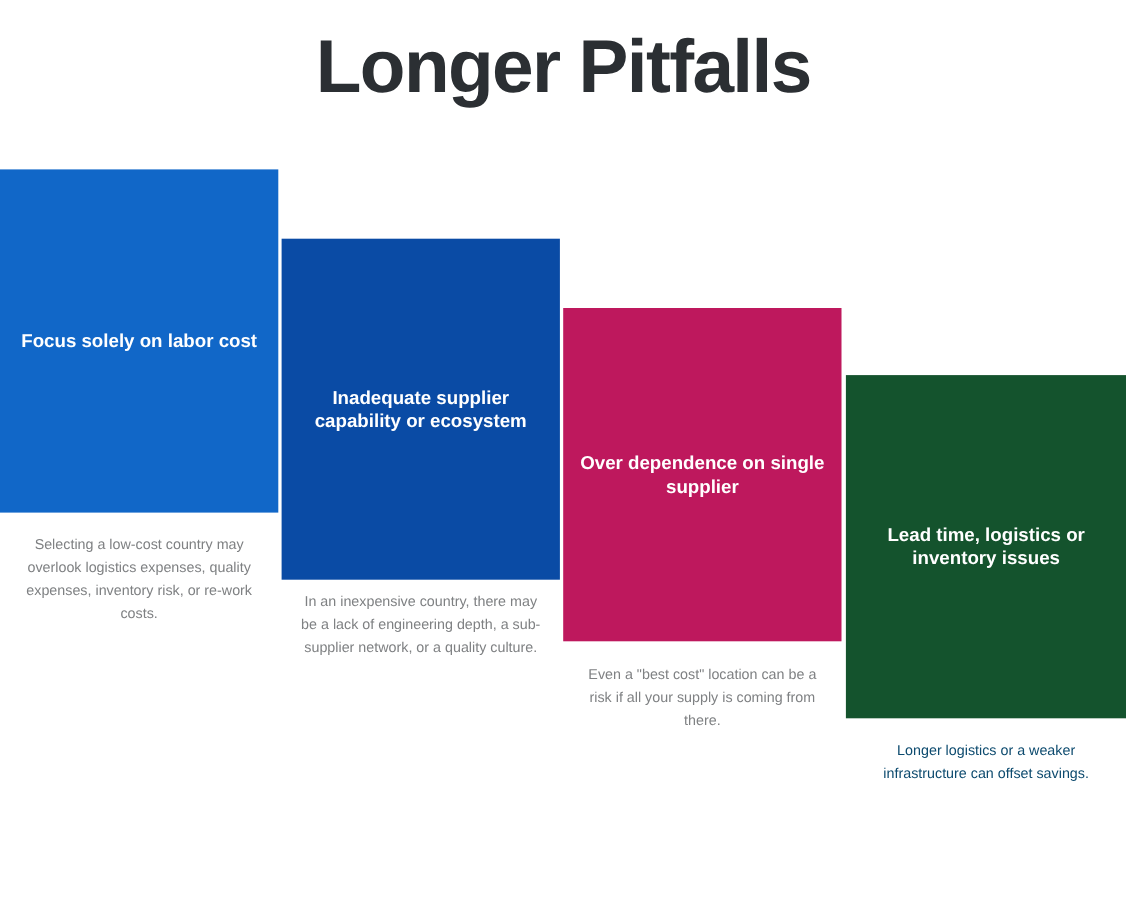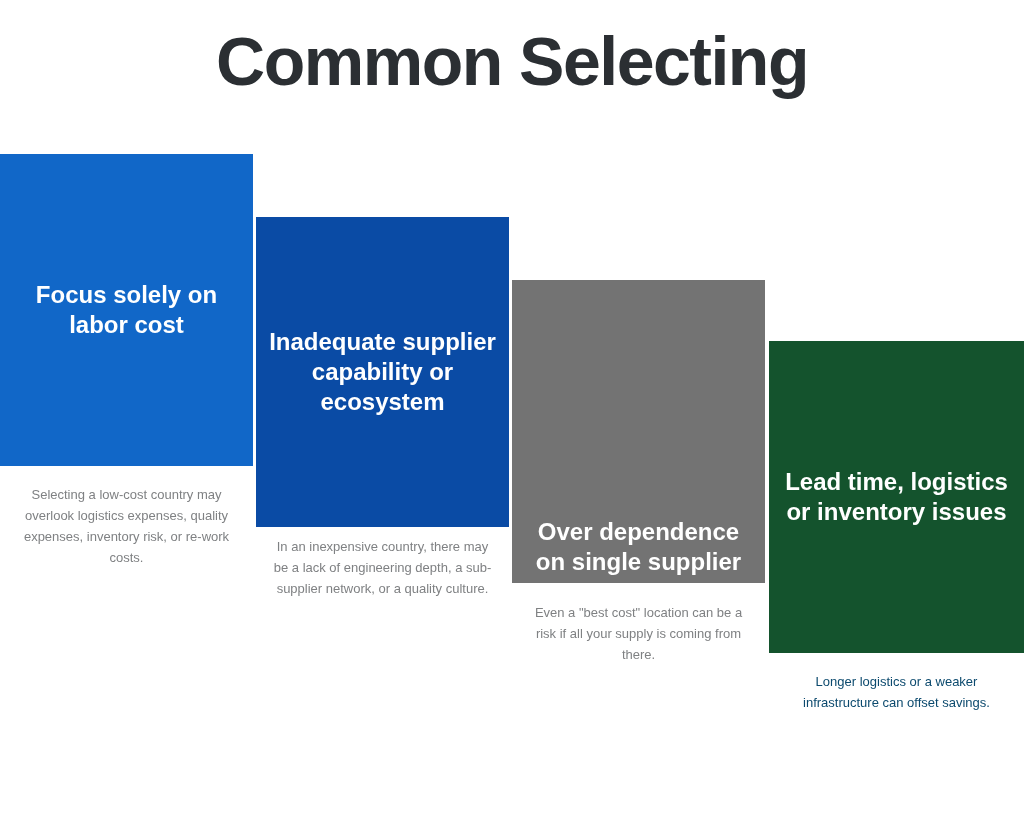--- a/index.html
+++ b/index.html
@@ -57,21 +57,21 @@
     display: flex;
     align-items: center;
     justify-content: center;
     box-sizing: border-box;
     padding: 6px 12px;
   }
 
   .pitfall-heading {
     color: #ffffff;
     font-weight: bold;
-    font-size: 24px;
+    font-size: 17px;
     line-height: 1.25;
     text-align: center;
     margin: 0;
   }
 
   .pitfall-body {
     position: absolute;
     left: 0;
     box-sizing: border-box;
     color: #7f8183;
@@ -99,40 +99,40 @@
   
   #col-4 { left: 769px; top: 341px; width: 255px; }
   #col-4 .pitfall-block { width: 255px; height: 312px; background: #a6adb8; }
   #col-4 .pitfall-body  { top: 330px; width: 255px; }
 </style>
 </head>
 <body style="background: rgb(255, 255, 255);">
 
 <div id="infographic">
 
-  <div class="page-title" style="color: rgb(43, 47, 51);">Common Selecting</div>
+  <div class="page-title" style="color: rgb(43, 47, 51);">Longer Pitfalls</div>
 
   <div class="stage">
 
     <div class="pitfall-col" id="col-1">
       <div class="pitfall-block" style="background: rgb(17, 103, 200);">
         <p class="pitfall-heading" style="color: rgb(255, 255, 255);">Focus solely on labor cost</p>
       </div>
       <div class="pitfall-body" style="color: rgb(127, 129, 131);">Selecting a low-cost country may overlook logistics expenses, quality expenses, inventory risk, or re-work costs.</div>
     </div>
 
     <div class="pitfall-col" id="col-2">
       <div class="pitfall-block" style="background: rgb(10, 75, 165);">
         <p class="pitfall-heading" style="color: rgb(255, 255, 255);">Inadequate supplier capability or ecosystem</p>
       </div>
       <div class="pitfall-body" style="color: rgb(127, 129, 131);">In an inexpensive country, there may be a lack of engineering depth, a sub- supplier network, or a quality culture.</div>
     </div>
 
     <div class="pitfall-col" id="col-3">
-      <div class="pitfall-block" style="background: #737373; align-items: flex-end;">
+      <div class="pitfall-block" style="background: #be185d;">
         <p class="pitfall-heading" style="color: rgb(255, 255, 255);">Over dependence on single supplier</p>
       </div>
       <div class="pitfall-body" style="color: rgb(127, 129, 131);">Even a "best cost" location can be a risk if all your supply is coming from there.</div>
     </div>
 
     <div class="pitfall-col" id="col-4">
       <div class="pitfall-block" style="background: #14532d;">
         <p class="pitfall-heading" style="color: rgb(255, 255, 255);">Lead time, logistics or inventory issues</p>
       </div>
       <div class="pitfall-body" style="color: #0c4a6e;">Longer logistics or a weaker infrastructure can offset savings.</div>

